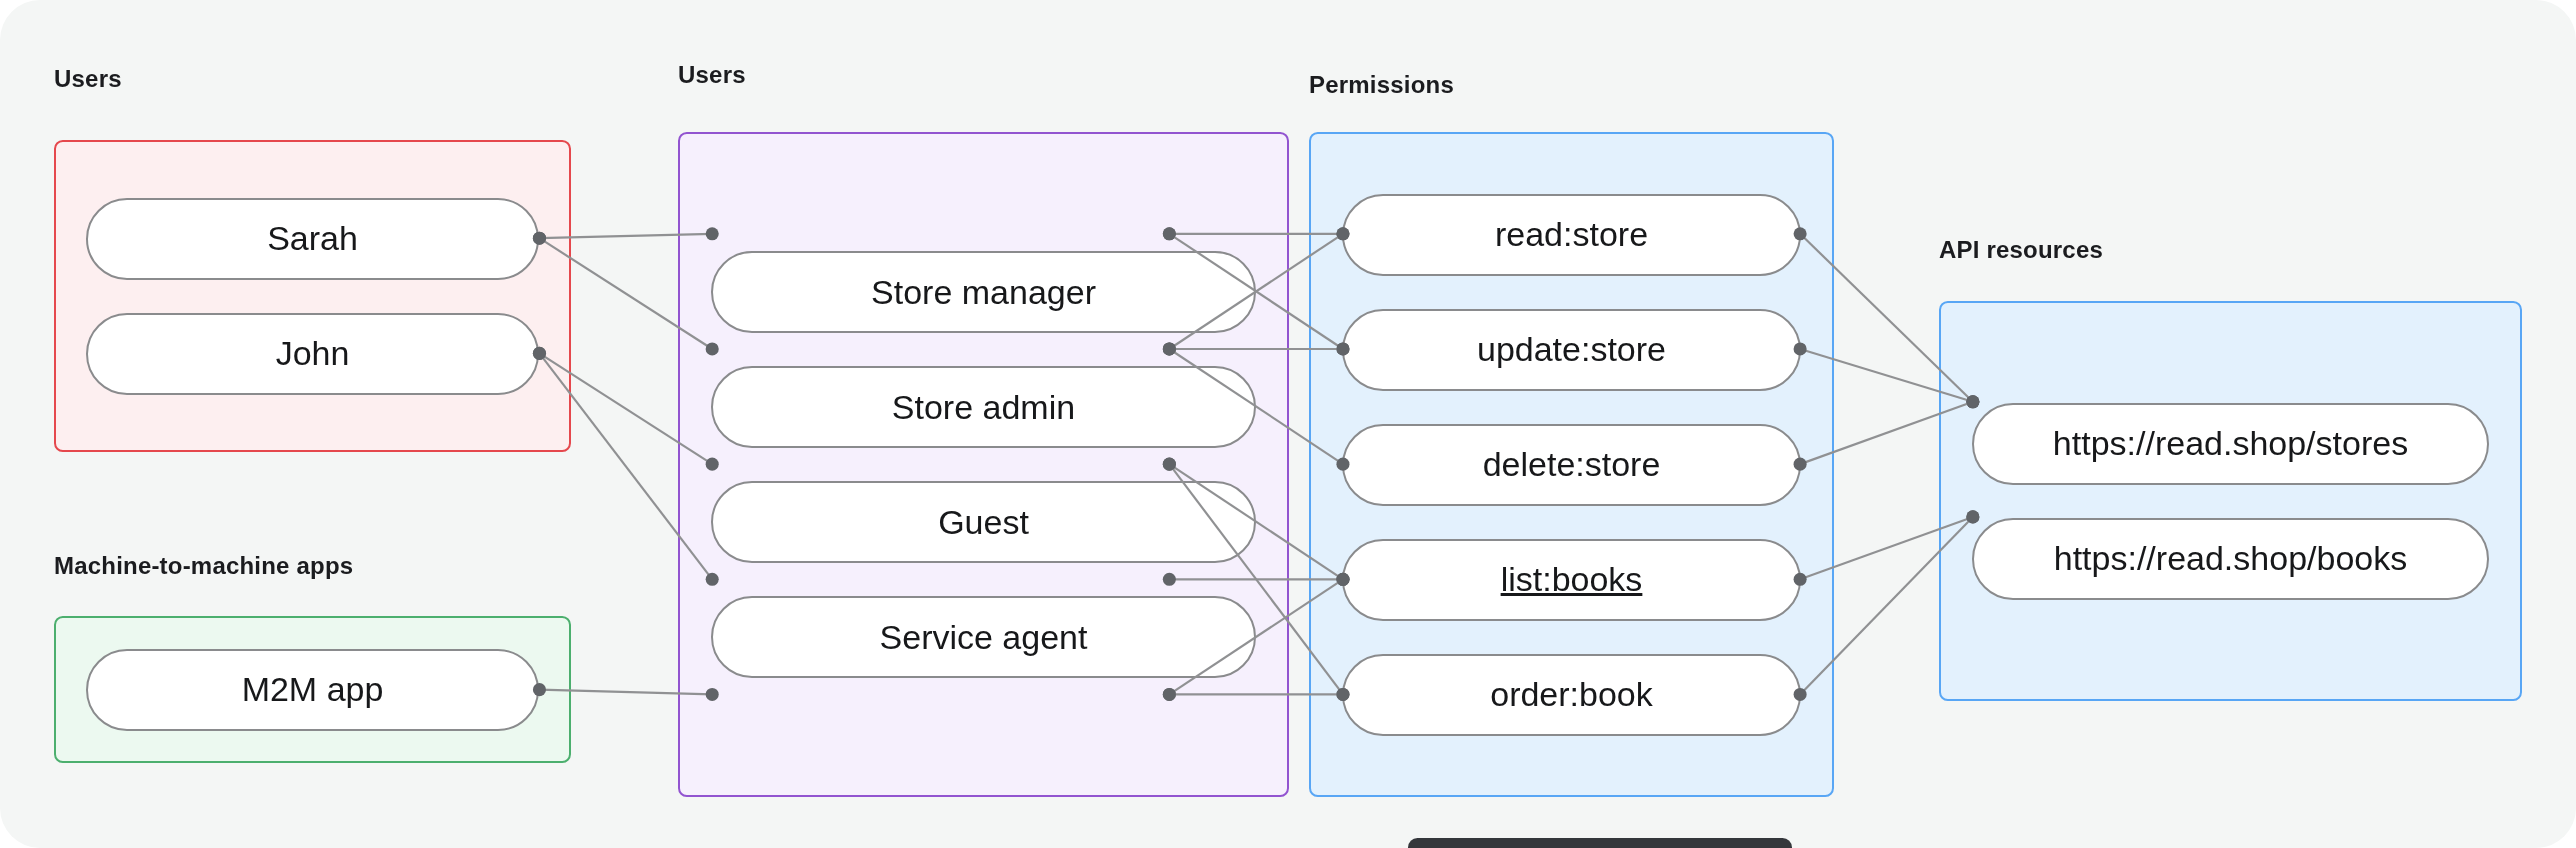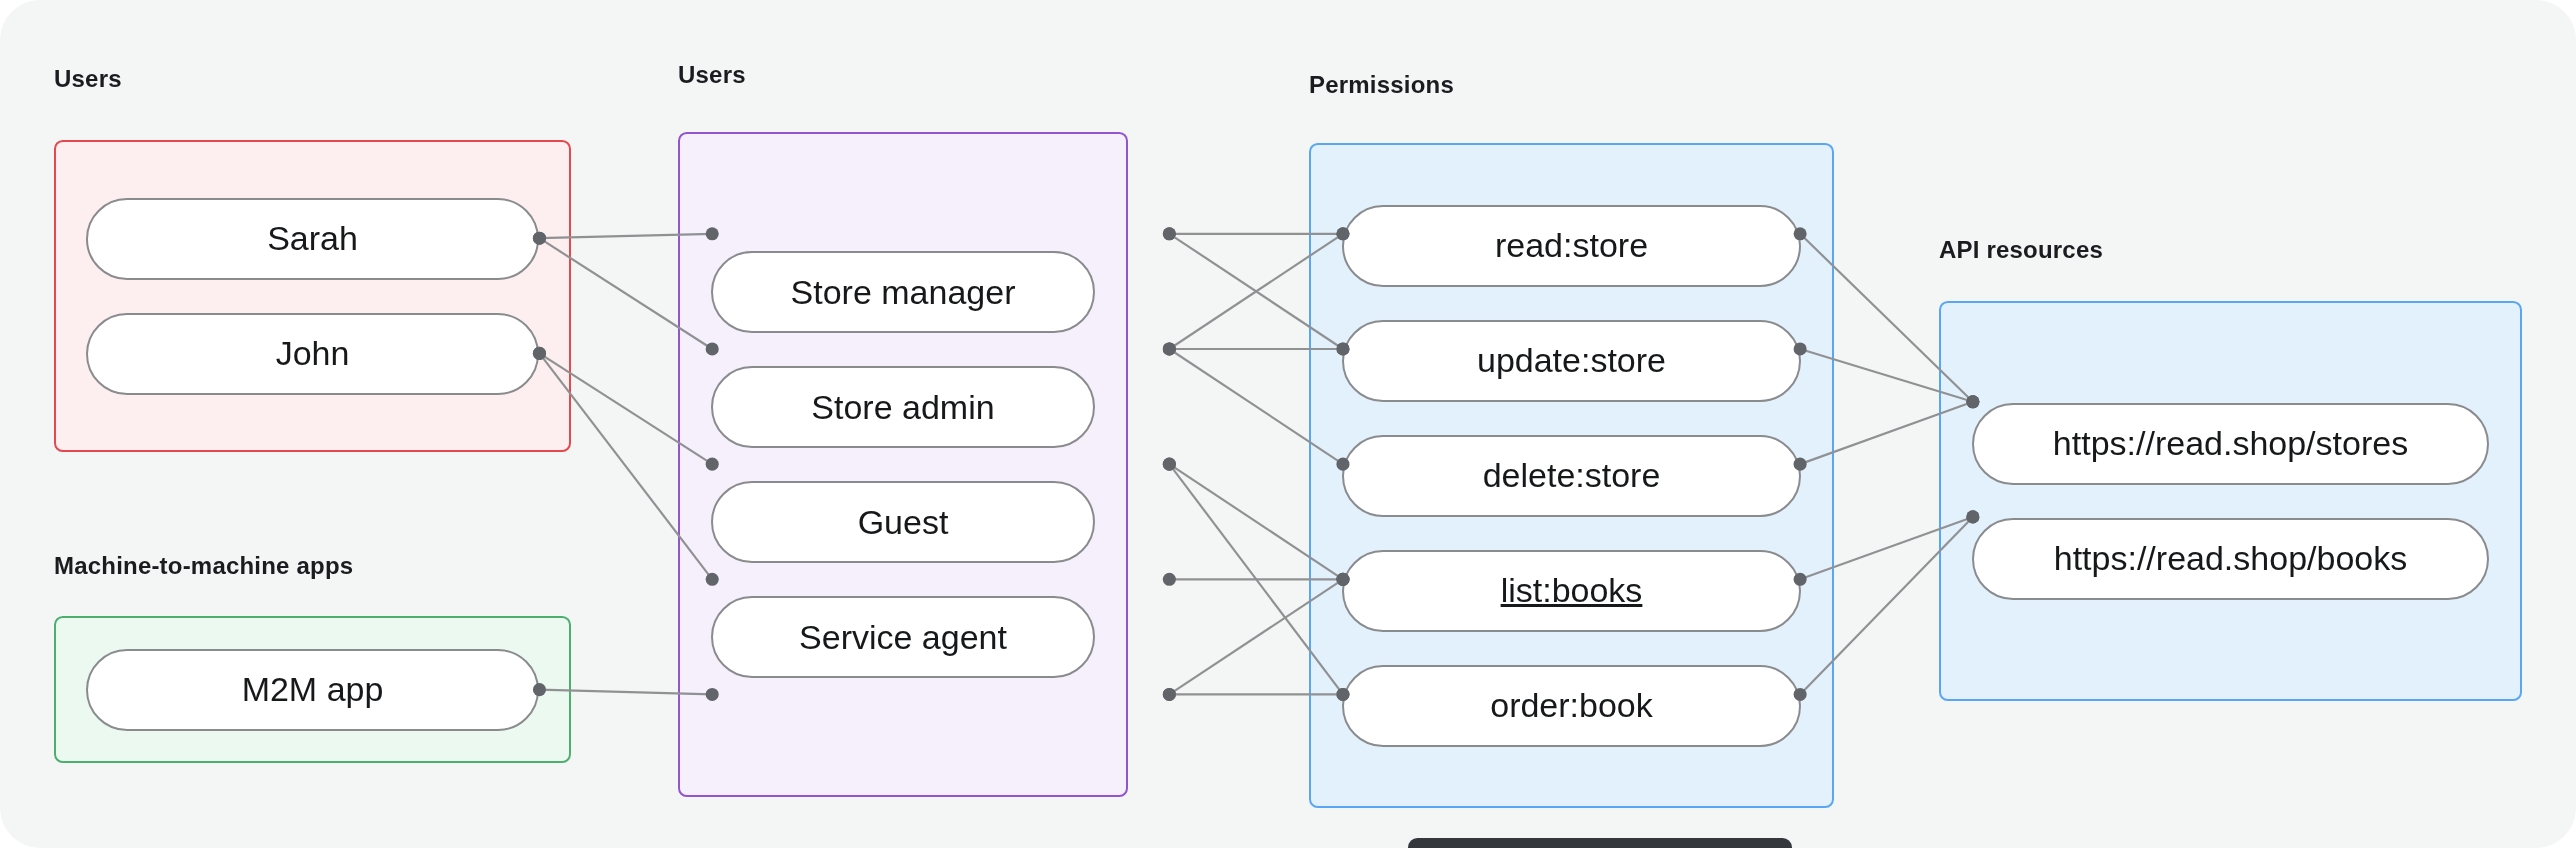--- a/index.html
+++ b/index.html
@@ -50,23 +50,23 @@
     font-size: 34px;
     color: #17181a;
     white-space: nowrap;
   }
   
   #group-users .group-label       { left: 54px;   top: 65px;  }
   #group-users .group-box         { left: 54px;   top: 140px; width: 517px; height: 312px; padding: 0 30px; }
   #group-m2m .group-label         { left: 54px;   top: 552px; }
   #group-m2m .group-box           { left: 54px;   top: 616px; width: 517px; height: 147px; padding: 0 30px; }
   #group-roles .group-label       { left: 678px;  top: 61px;  }
-  #group-roles .group-box         { left: 678px;  top: 132px; width: 450px; height: 665px; padding: 0 31px; }
+  #group-roles .group-box         { left: 678px;  top: 132px; width: 611px; height: 665px; padding: 0 31px; }
   #group-permissions .group-label { left: 1309px; top: 71px;  }
-  #group-permissions .group-box   { left: 1309px; top: 132px; width: 525px; height: 665px; padding: 0 31px; margin-top: 11px; }
+  #group-permissions .group-box   { left: 1309px; top: 132px; width: 525px; height: 665px; padding: 0 31px; }
   #group-api .group-label         { left: 1939px; top: 236px; }
   #group-api .group-box           { left: 1939px; top: 301px; width: 583px; height: 400px; padding: 0 31px; }
 
   #edges {
     position: absolute;
     left: 0; top: 0;
     width: 2576px;
     height: 848px;
     pointer-events: none;
     z-index: 5;

